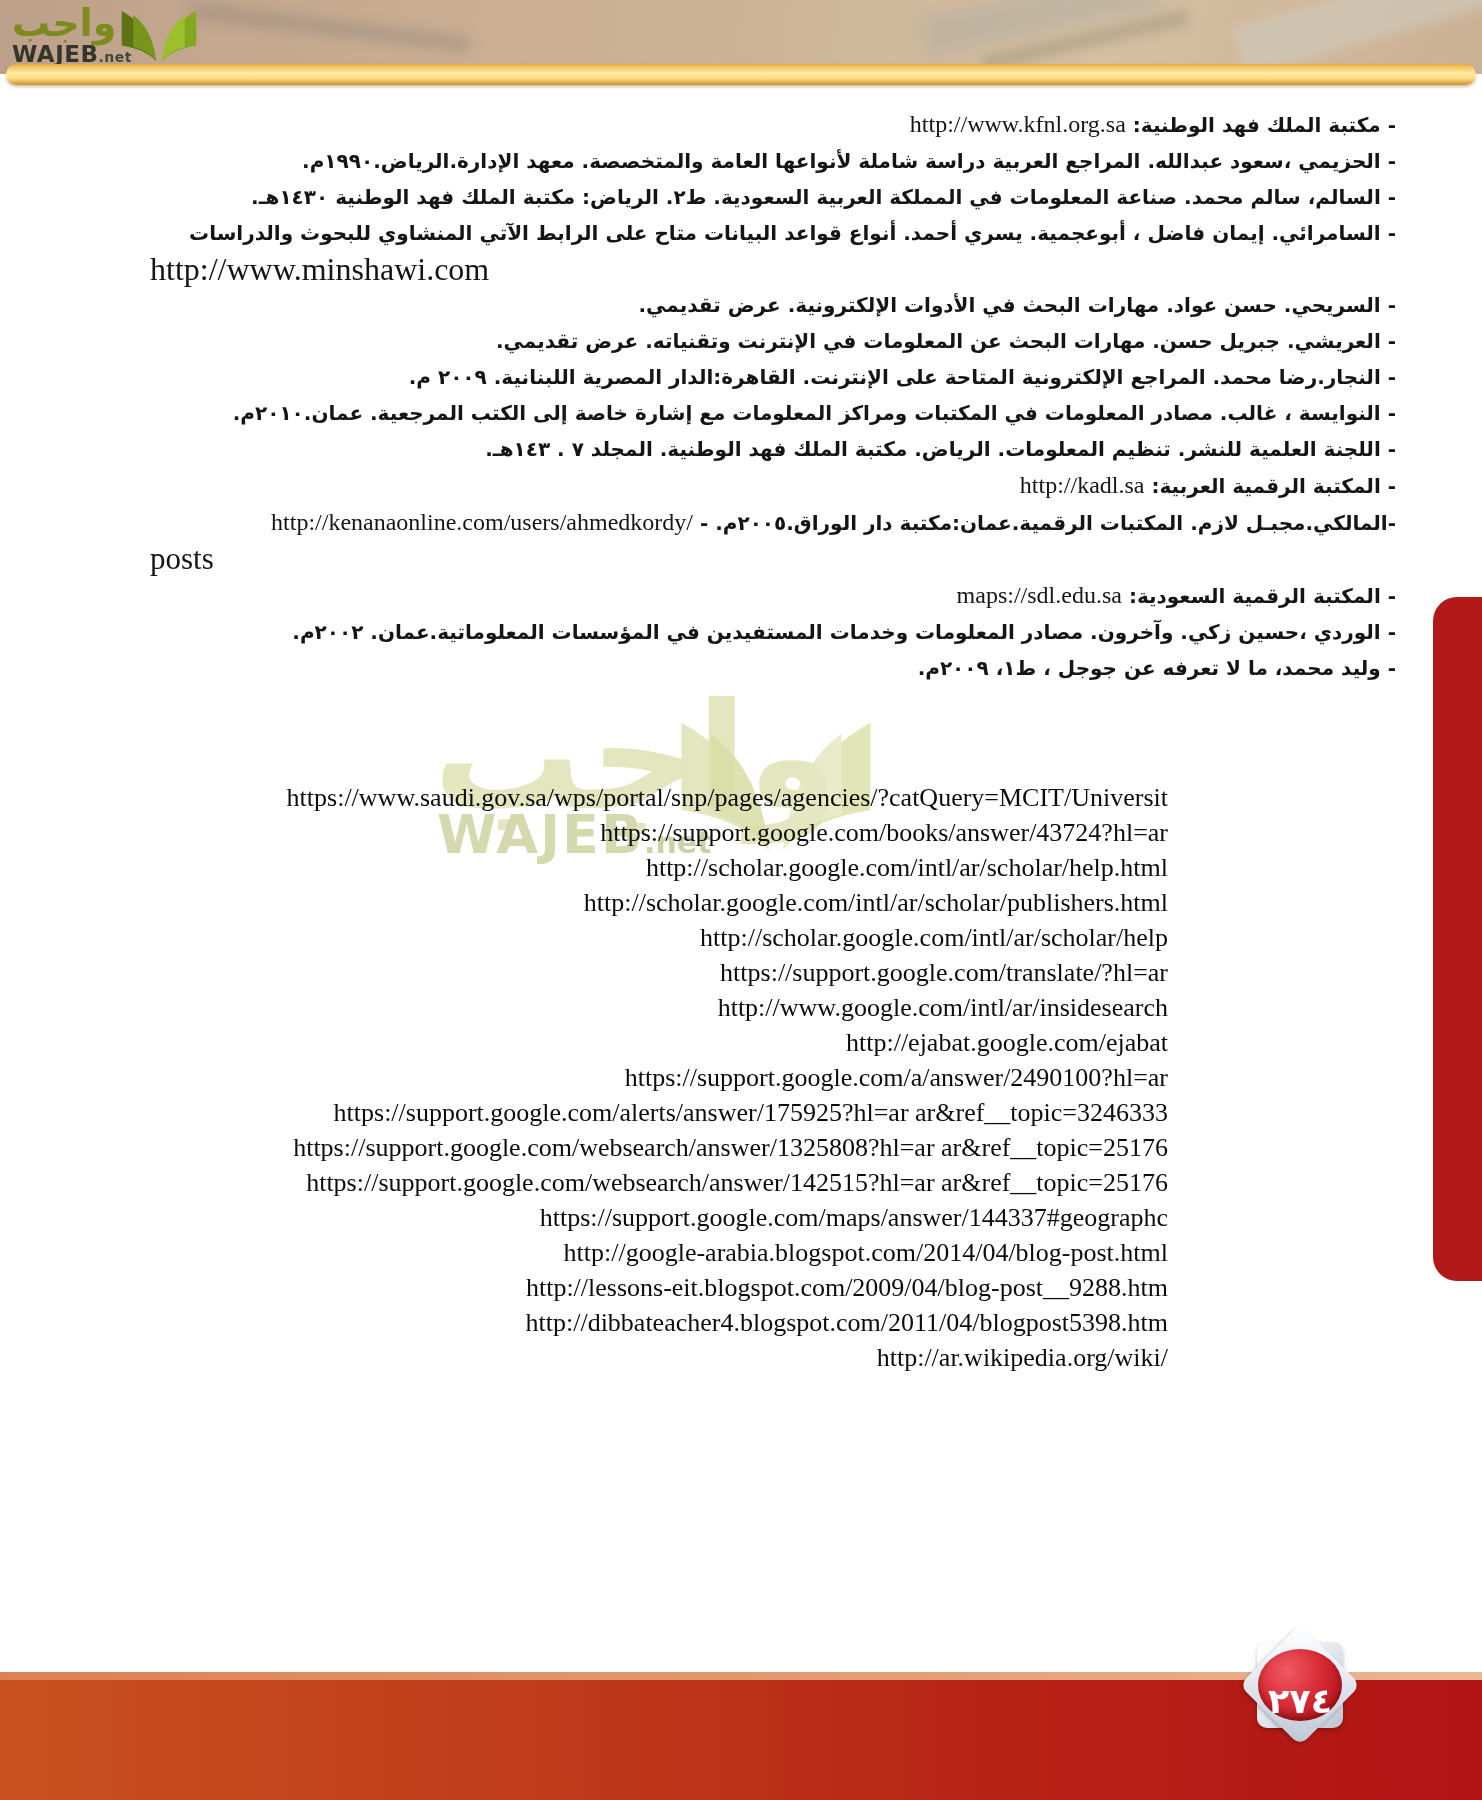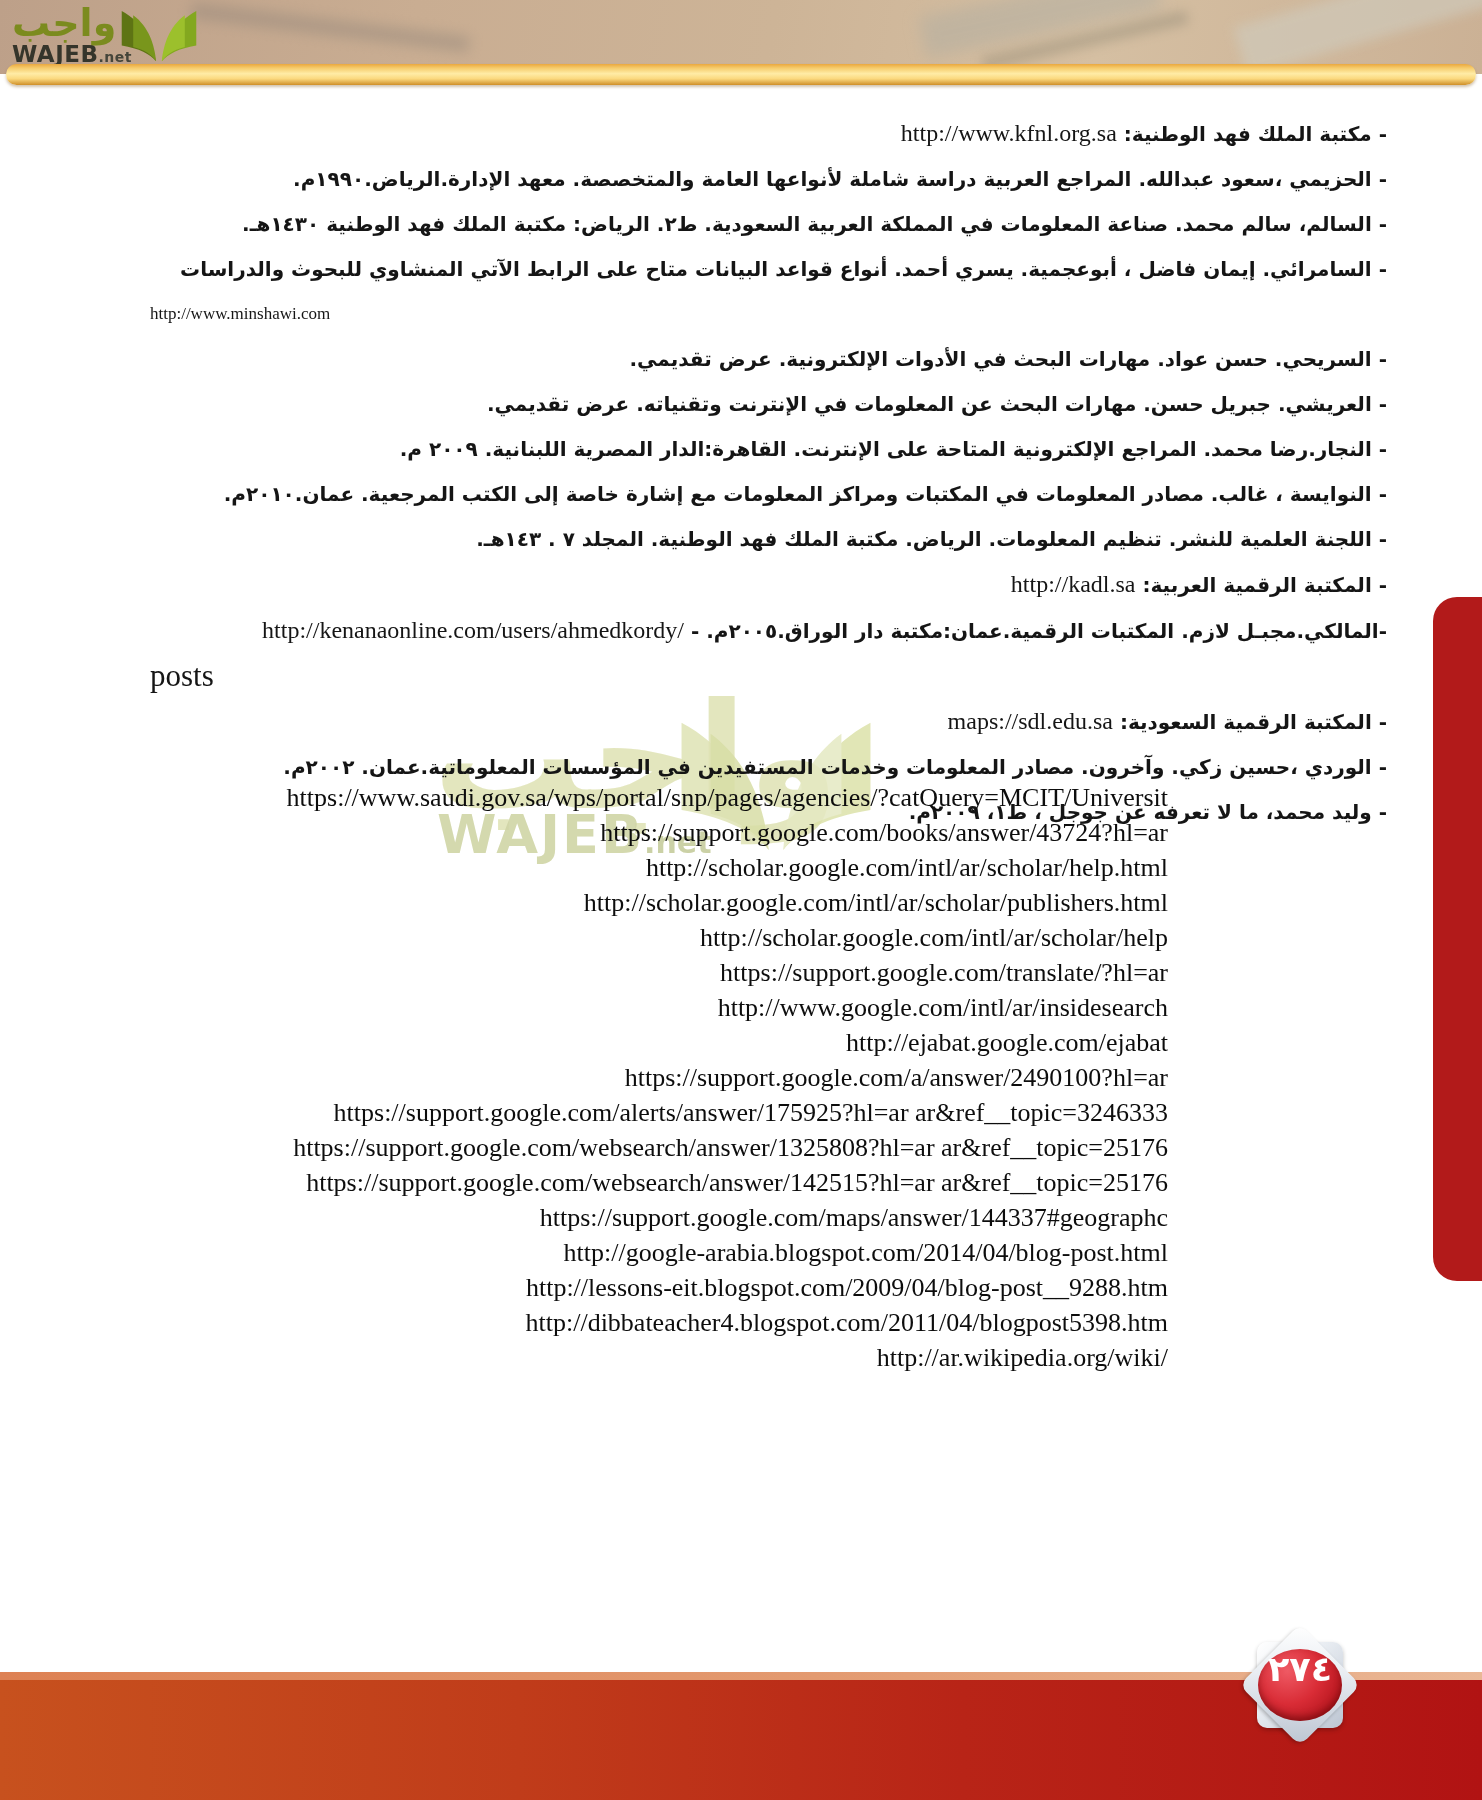--- a/index.html
+++ b/index.html
@@ -22,24 +22,24 @@
   .logo-book{width:86px;height:62px;}
 
   
   .gold-bar{position:absolute;top:64px;left:6px;width:1470px;height:21px;border-radius:12px;
             background:linear-gradient(180deg,#eaa83f 0%,#f6cd6e 20%,#ffeca6 46%,#fbd97f 70%,#cf8f28 100%);
             box-shadow:0 2px 3px rgba(120,80,20,.35);}
 
   
   .refs{position:absolute;top:106px;right:86px;left:150px;direction:rtl;text-align:right;
         font-weight:bold;font-size:20px;color:#151515;z-index:2;}
-  .ref{margin:9px;line-height:36px;white-space:nowrap;}
+  .ref{margin:0;line-height:36px;white-space:nowrap;}
   .ref .url{font-family:"Liberation Serif",serif;font-weight:normal;font-size:24px;}
   .ref-url{margin:0;line-height:36px;direction:ltr;text-align:left;white-space:nowrap;
-           font-family:"Liberation Serif",serif;font-weight:normal;font-size:17px;}
+           font-family:"Liberation Serif",serif;font-weight:normal;font-size:32px;}
   .posts-line{margin:0;line-height:36px;text-align:left;padding-left:0;padding-right:212px;
               font-family:"Liberation Serif",serif;font-weight:normal;font-size:31px;direction:ltr;}
 
   
   .watermark{position:absolute;top:695px;left:425px;width:480px;height:180px;z-index:1;}
   .wm-ar{position:absolute;left:8px;top:-18px;font-size:148px;line-height:160px;font-weight:bold;
          color:#dde1af;opacity:.8;}
   .wm-book{position:absolute;left:242px;top:8px;width:218px;height:156px;opacity:.85;}
   .wm-en{position:absolute;left:12px;top:112px;font-size:54px;line-height:56px;font-weight:bold;
          color:#d0d5a6;opacity:.9;letter-spacing:2px;}
@@ -62,21 +62,21 @@
 
   
   .badge{position:absolute;left:1237px;top:1622px;width:126px;height:126px;z-index:4;}
   .star{position:absolute;left:20px;top:20px;width:86px;height:86px;border-radius:10px;
         background:linear-gradient(135deg,#ffffff 0%,#e9edf2 40%,#bcc5d2 100%);
         box-shadow:0 2px 4px rgba(0,0,0,.25);}
   .star.r45{transform:rotate(45deg);}
   .ellipse{position:absolute;left:21px;top:27px;width:84px;height:72px;border-radius:50%;
         background:radial-gradient(circle at 35% 30%,#ef5a64 0%,#d92c36 45%,#b5151d 80%,#9d0e14 100%);
         box-shadow:inset 0 -4px 7px rgba(70,0,0,.45);
-        display:flex;align-items:flex-start;justify-content:center;}
+        display:flex;align-items:flex-end;justify-content:center;}
   .page-num{color:#ffffff;font-size:35px;font-weight:bold;}
 </style>
 </head>
 <body>
 
 <div class="page">
 
   <div class="banner">
     <div class="blob blob1"></div>
     <div class="blob blob2"></div>

